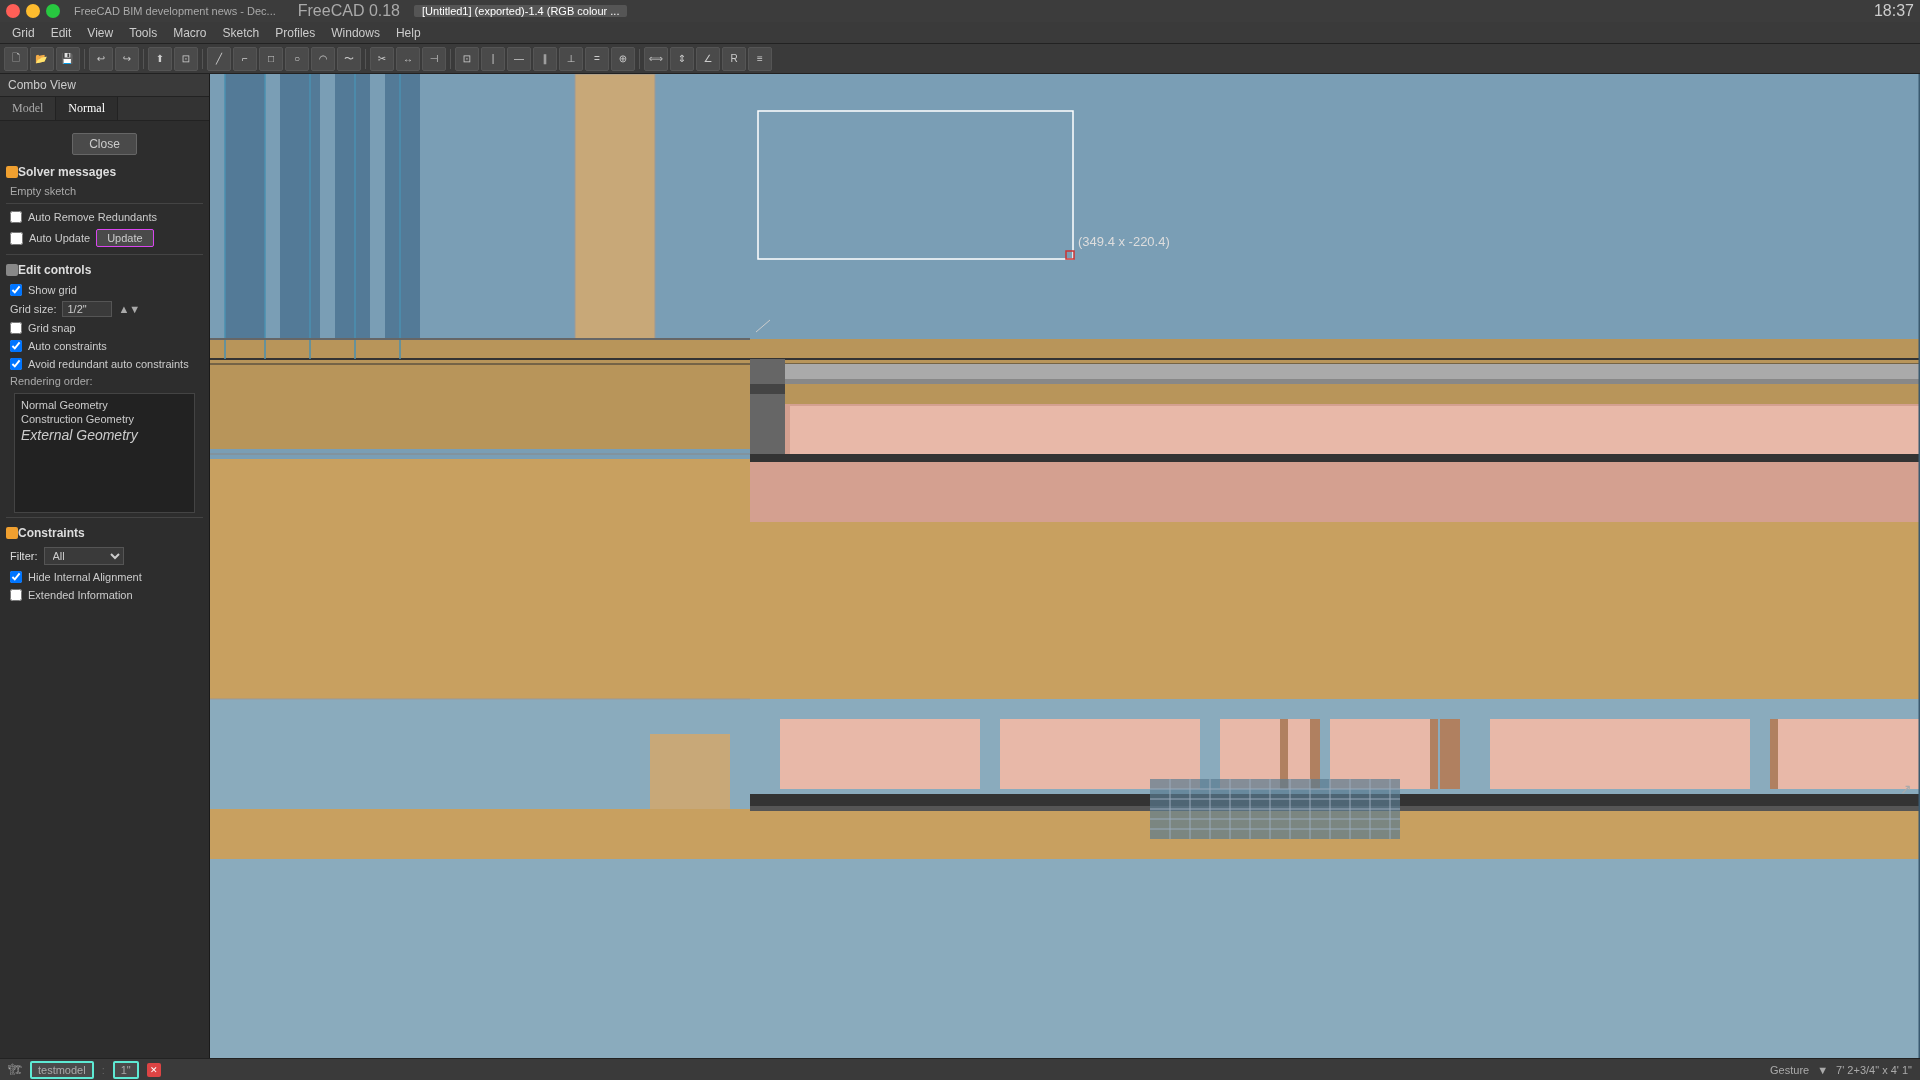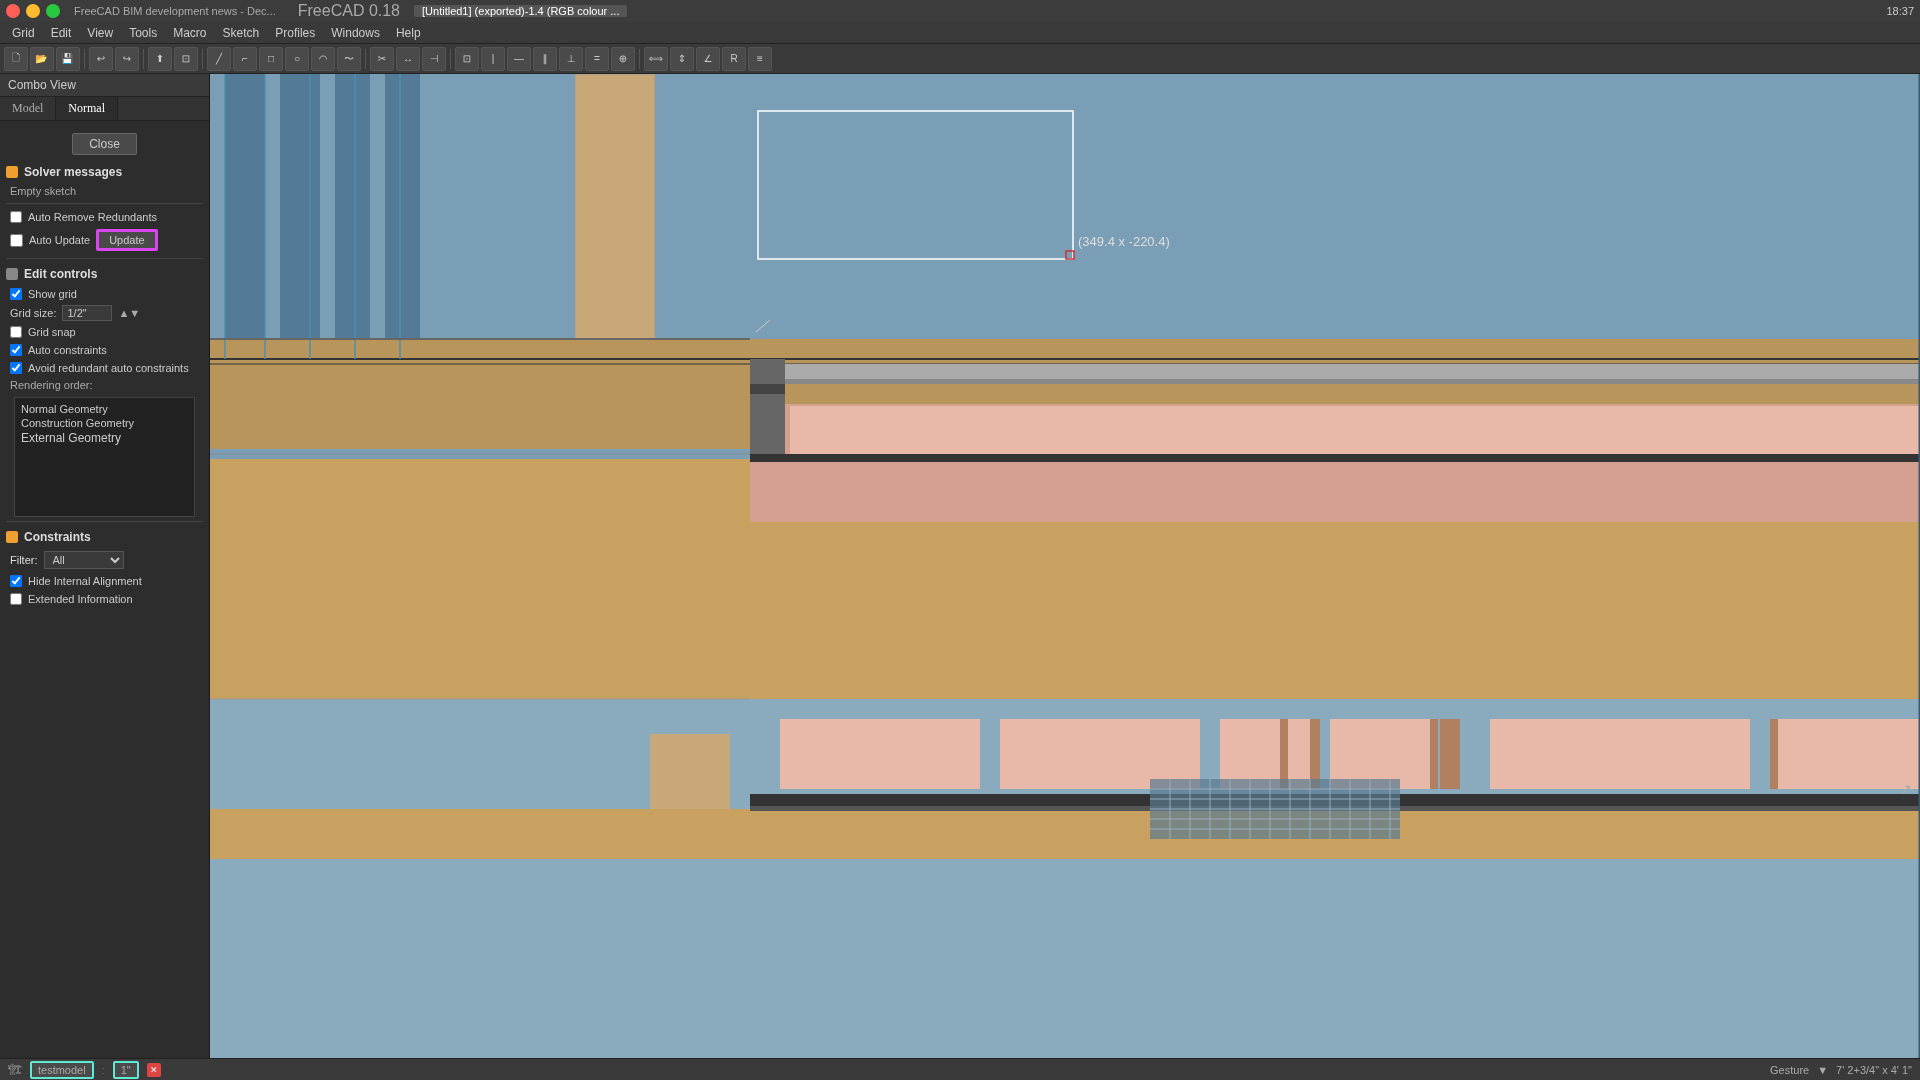--- a/index.html
+++ b/index.html
@@ -148,21 +148,20 @@
       border: 1px solid #666;
       color: #ccc;
       cursor: pointer;
       font-size: 12px;
       border-radius: 2px;
     }
 
     .section-header {
       display: flex;
       align-items: center;
-      gap: 6px;
       padding: 4px 0;
       font-size: 12px;
       font-weight: bold;
       color: #ddd;
     }
     .section-icon {
       width: 12px; height: 12px;
       background: #f0a030;
       border-radius: 2px;
       display: inline-block;
@@ -189,21 +188,21 @@
 
     .update-row {
       display: flex;
       align-items: center;
       gap: 6px;
       padding: 3px 4px;
     }
     .update-btn {
       padding: 2px 10px;
       background: #4a4a4a;
-      border: 3px solid #d946ef;
+      border: 1px solid #d946ef;
       color: #ccc;
       cursor: pointer;
       font-size: 11px;
       border-radius: 2px;
     }
 
     .divider { height: 1px; background: #444; margin: 4px 0; }
 
     .grid-size-row {
       display: flex;
@@ -309,21 +308,21 @@
 
 <div id="titlebar">
   <div id="titlebar-left">
     <button class="titlebar-btn btn-close"></button>
     <button class="titlebar-btn btn-min"></button>
     <button class="titlebar-btn btn-max"></button>
     <span style="padding:0 8px;cursor:pointer;color:#aaa;font-size:11px;">FreeCAD BIM development news - Dec...</span>
     <span style="padding:0 8px;cursor:pointer;color:#aaa;font-size:16px;">FreeCAD 0.18</span>
     <span style="padding:0 8px;cursor:pointer;color:#fff;font-size:11px;background:#555;border-radius:2px;">[Untitled1] (exported)-1.4 (RGB colour ...</span>
   </div>
-  <span style="font-size:11px;color:#ccc;">18:37</span>
+  <span style="font-size:16px;color:#ccc;">18:37</span>
 </div>
 
 <div id="menubar">
   <div class="menu-item">Grid</div>
   <div class="menu-item">Edit</div>
   <div class="menu-item">View</div>
   <div class="menu-item">Tools</div>
   <div class="menu-item">Macro</div>
   <div class="menu-item">Sketch</div>
   <div class="menu-item">Profiles</div>
@@ -437,21 +436,21 @@
 
       <div class="checkbox-row">
         <input type="checkbox" checked="" style="">
         <span>Avoid redundant auto constraints</span>
       </div>
 
       <div class="rendering-order-label">Rendering order:</div>
       <div class="rendering-box">
         <div class="rendering-list-item" style="font-size:11px;color:#ccc;padding:1px 2px;">Normal Geometry</div>
         <div class="rendering-list-item" style="font-size:11px;color:#ccc;padding:1px 2px;">Construction Geometry</div>
-        <div class="rendering-list-item" style="font-size:12px;color:#ccc;padding:1px 2px;">External Geometry</div>
+        <div class="rendering-list-item" style="font-size:14px;color:#ccc;padding:1px 2px;font-style:italic;">External Geometry</div>
       </div>
 
       <div class="divider"></div>
 
       <div class="section-header constraints-section">
         <span class="section-icon" style="background:#f0a030;"></span>
         <span>Constraints</span>
       </div>
 
       <div class="filter-row">

